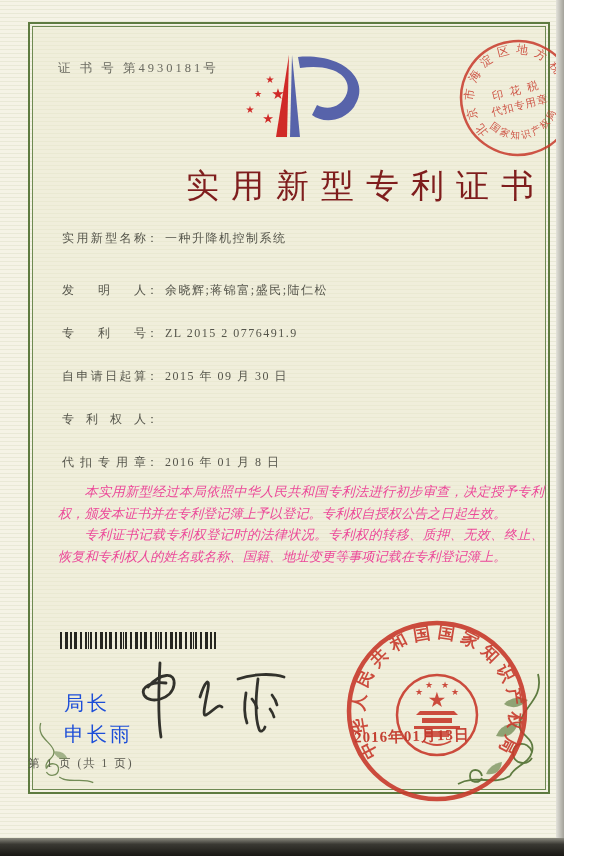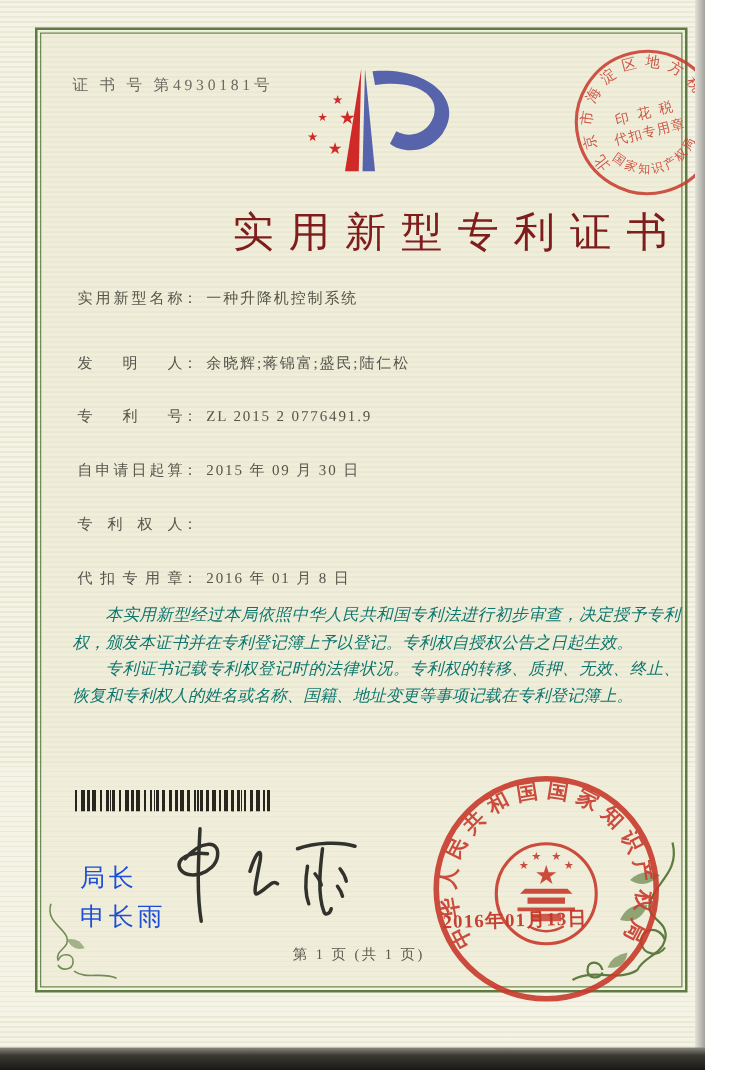--- a/index.html
+++ b/index.html
@@ -28,34 +28,34 @@
   
   .fields{position:absolute;left:62px;top:229px;width:472px;font-size:12px;color:#55554b;z-index:2;}
   .field-row{display:flex;margin-bottom:25px;line-height:18px;}
   .field-row.first{margin-bottom:34px;}
   .flabel{display:inline-block;width:84px;flex:none;text-align:justify;text-align-last:justify;}
   .fcolon{flex:none;margin-right:7px;}
   .fvalue{letter-spacing:1.5px;}
 
   
   .bodytext{position:absolute;left:58px;top:481px;width:486px;font-size:13.2px;line-height:21.5px;
-            color:#0f766e;text-align:justify;font-style:italic;z-index:2;}
+            color:#ec4899;text-align:justify;font-style:italic;z-index:2;}
   .bodytext p{margin:0;text-indent:2em;}
 
   
   .barcode{position:absolute;left:60px;top:632px;width:156px;height:17px;z-index:2;
            background:repeating-linear-gradient(90deg,#26261f 0 2px,rgba(0,0,0,0) 2px 5px),
                       repeating-linear-gradient(90deg,#26261f 0 1px,rgba(0,0,0,0) 1px 7px);}
 
   
   .signer{position:absolute;left:64px;top:688px;font-size:20px;color:#1d4ed8;letter-spacing:3px;line-height:31px;z-index:2;}
   .signature{position:absolute;left:126px;top:653px;width:185px;height:98px;z-index:2;}
 
   
-  .footer{position:absolute;left:28px;top:756px;width:518px;text-align:center;
+  .footer{position:absolute;left:28px;top:756px;width:518px;text-align:left;
           font-size:11.5px;letter-spacing:2px;color:#5a5a50;z-index:2;}
 
   
   .office-seal{position:absolute;left:342px;top:616px;width:190px;height:190px;opacity:0.9;z-index:5;}
   .seal-date{position:absolute;left:354px;top:727px;font-size:15px;font-weight:bold;color:#c2382b;
              letter-spacing:1px;opacity:0.95;transform:rotate(-1.5deg);z-index:6;}
   .tax-stamp{position:absolute;left:452px;top:32px;width:132px;height:132px;transform:rotate(-14deg);opacity:0.85;z-index:5;}
 
   
   .corner-ornament-right{position:absolute;left:450px;top:670px;width:102px;height:124px;z-index:2;}

